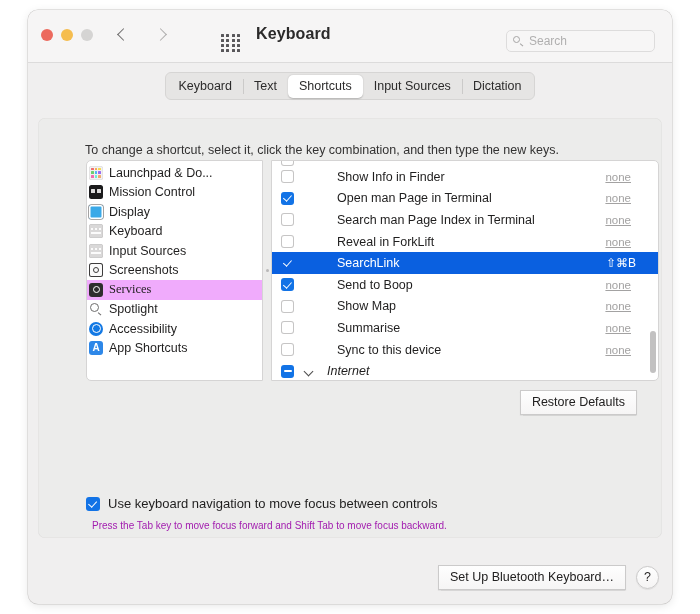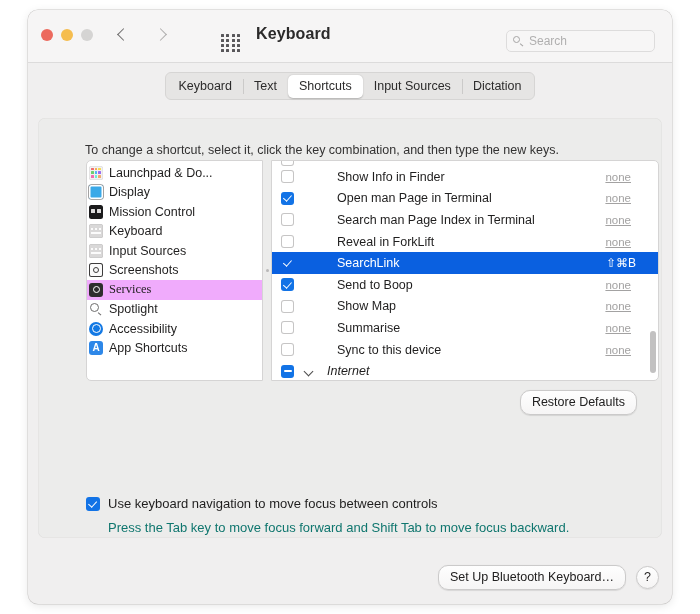--- a/index.html
+++ b/index.html
@@ -518,21 +518,21 @@
     background: #c2c1c1;
     border-radius: 3px;
   }
 
   
   .btn {
     font-size: 12.5px;
     color: #212020;
     background: linear-gradient(#fefefe, #f6f5f5);
     border: 0.5px solid #cbcaca;
-    border-radius: 10px;
+    border-radius: 0;
     box-shadow: 0 0.5px 1px rgba(0,0,0,0.10);
     padding: 4px 11px 5px;
     display: inline-block;
     white-space: nowrap;
   }
   .restore-wrap {
     position: absolute;
     right: 25px;
     top: 272px;
   }
@@ -566,23 +566,23 @@
     border-right: 1.8px solid #fff;
     border-bottom: 1.8px solid #fff;
     transform: rotate(42deg);
   }
   .kbnav-label {
     font-size: 13px;
     color: #1f1e1e;
   }
   .kbnav-sub {
     margin-top: 9px;
-    margin-left: 22px;
-    font-size: 13px;
-    color: #0f766e;
+    margin-left: 6px;
+    font-size: 10px;
+    color: #a21caf;
   }
 
   
   .footer {
     position: absolute;
     right: 13px;
     bottom: 14px;
     display: flex;
     align-items: center;
     gap: 10px;
@@ -664,26 +664,26 @@
             <i style="background:#6fcf6f"></i>
               <i style="background:#4fb5f5"></i>
               <i style="background:#9b6df0"></i>
             <i style="background:#f06daf"></i>
               <i style="background:#6df0d2"></i>
               <i style="background:#f0a86d"></i>
           </span>
           <span>Launchpad &amp; Do...</span>
         </div>
         <div class="side-row">
+          <span class="side-ico ico-mission"></span>
+          <span>Mission Control</span>
+        </div>
+        <div class="side-row">
           <span class="side-ico ico-display"></span>
           <span>Display</span>
-        </div>
-        <div class="side-row">
-          <span class="side-ico ico-mission"></span>
-          <span>Mission Control</span>
         </div>
         <div class="side-row">
           <span class="side-ico ico-kb"></span>
           <span>Keyboard</span>
         </div>
         <div class="side-row">
           <span class="side-ico ico-kb"></span>
           <span>Input Sources</span>
         </div>
         <div class="side-row">

